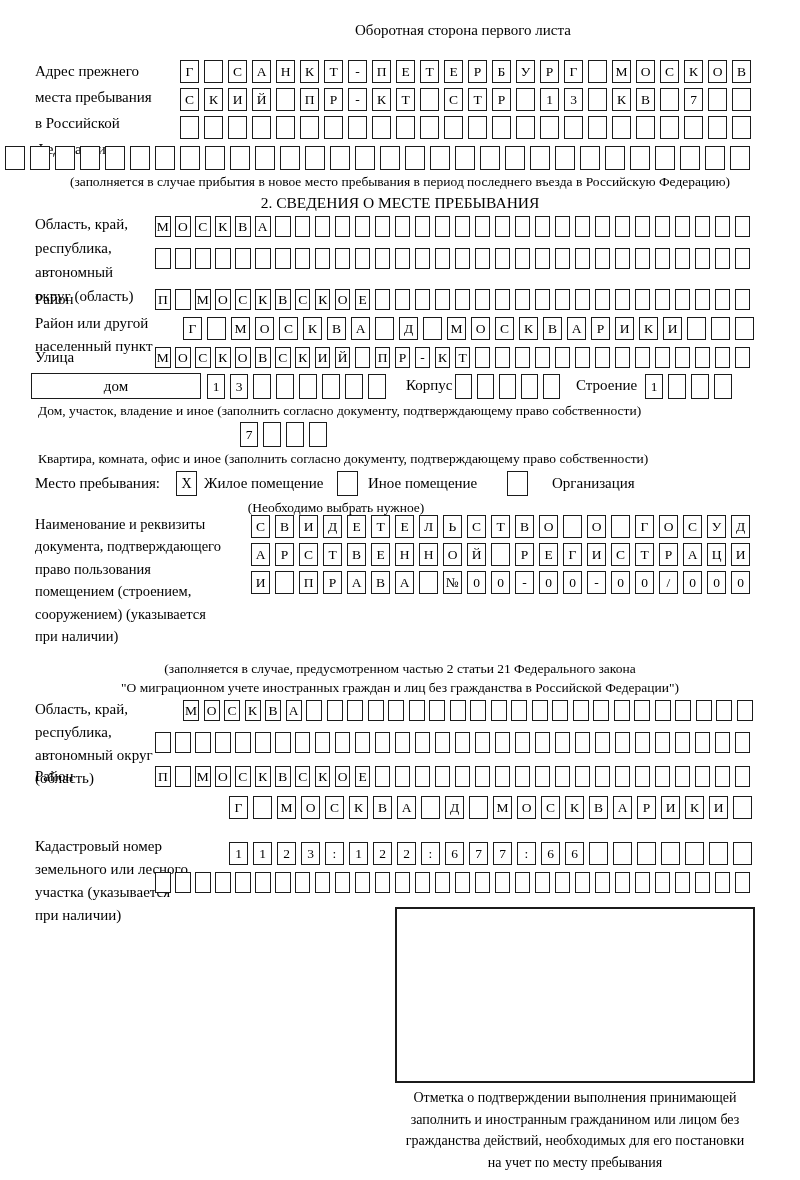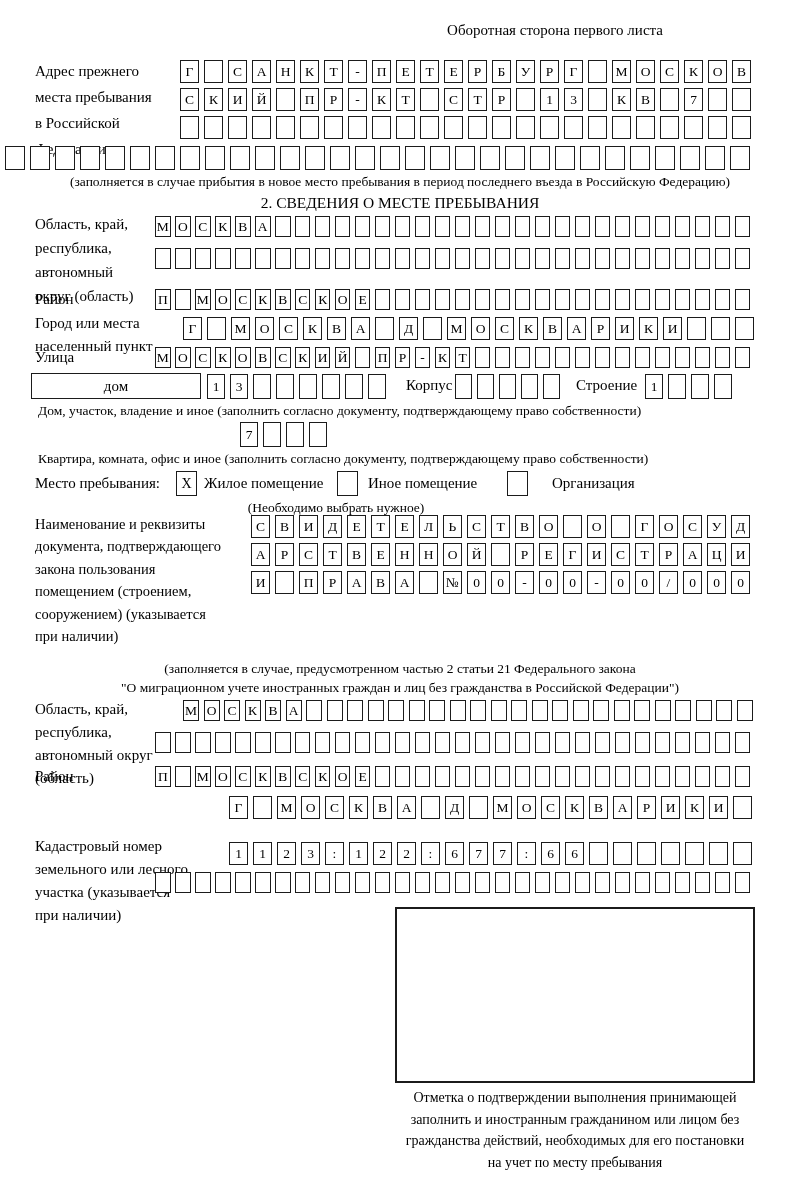--- a/index.html
+++ b/index.html
@@ -1,20 +1,20 @@
 <!DOCTYPE html>
 <html><head>
 <meta charset="utf-8">
 <style>
   html,body{margin:0;padding:0;background:#fff}
   .page{position:relative;width:800px;height:1180px;background:#fff;color:#000;
         font-family:"Liberation Serif",serif;overflow:hidden}
   .abs{position:absolute}
   .center{text-align:center}
-  .right{text-align:center}
+  .right{text-align:left}
   .bold{font-weight:normal}
   .lbl{font-size:15px}
   .note{font-size:13.5px}
   .cells{display:flex}
   .cell{box-sizing:border-box;border:1.7px solid #1b1b1b;display:flex;align-items:center;
         justify-content:center;font-size:13.5px;flex:none;background:#fff}
   .p24 .cell{width:19px;height:23px;margin-right:5px}
   .p25 .cell{width:20px;height:24px;margin-right:5px}
   .p20 .cell{width:15.6px;height:21px;margin-right:4.4px}
   .p205 .cell{width:16px;height:21px;margin-right:4.5px}
@@ -252,21 +252,21 @@
       <span class="cell"></span>
       <span class="cell"></span>
       <span class="cell"></span>
       <span class="cell"></span>
       <span class="cell"></span>
       <span class="cell"></span>
       <span class="cell"></span>
     </div>
 
   <div class="abs lbl" style="left:35px;top:312px;line-height:23px">
-      <div>Город или места</div>
+      <div>Район или другой</div>
       <div>населенный пункт</div>
     </div>
   <div class="abs cells p24" style="left:183px;top:317px">
       <span class="cell">Г</span>
       <span class="cell"></span>
       <span class="cell">М</span>
       <span class="cell">О</span>
       <span class="cell">С</span>
       <span class="cell">К</span>
       <span class="cell">В</span>
@@ -364,21 +364,21 @@
   <div class="abs lbl" style="left:204px;top:475px">Жилое помещение</div>
   <div class="abs cb" style="left:337px;top:471px"></div>
   <div class="abs lbl" style="left:368px;top:475px">Иное помещение</div>
   <div class="abs cb" style="left:507px;top:471px"></div>
   <div class="abs lbl" style="left:552px;top:475px">Организация</div>
   <div class="abs note center" style="left:156px;top:500px;width:360px">(Необходимо выбрать нужное)</div>
 
   <div class="abs" style="left:35px;top:513px;line-height:22.4px;font-size:14.5px">
       <div>Наименование и реквизиты</div>
       <div>документа, подтверждающего</div>
-      <div>закона пользования</div>
+      <div>право пользования</div>
       <div>помещением (строением,</div>
       <div>сооружением) (указывается</div>
       <div>при наличии)</div>
     </div>
   <div class="abs cells p24" style="left:251px;top:515px">
       <span class="cell">С</span>
       <span class="cell">В</span>
       <span class="cell">И</span>
       <span class="cell">Д</span>
       <span class="cell">Е</span>

